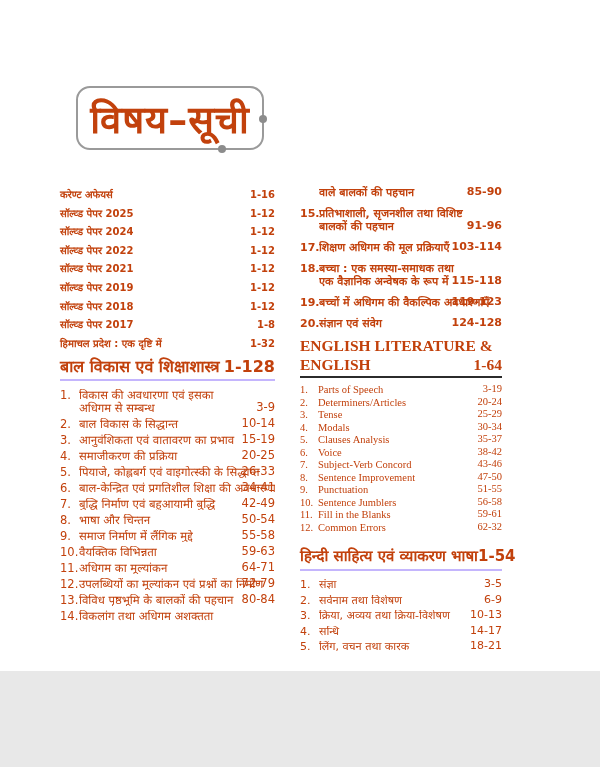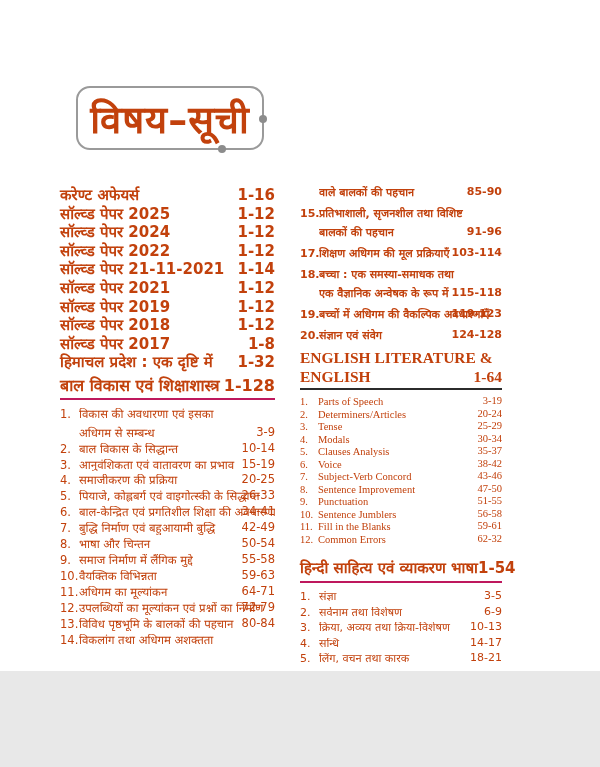--- a/index.html
+++ b/index.html
@@ -16,38 +16,38 @@
   .title-text{font-size:38px;font-weight:600;letter-spacing:1px;white-space:nowrap;}
   .dot{position:absolute;width:8px;height:8px;border-radius:50%;background:#8c8c8c;}
   .dot-right{right:-5px;top:27px;}
   .dot-bottom{bottom:-5px;right:36px;}
   
   .col{position:absolute;top:186px;}
   .col-left{left:60px;width:215px;}
   .col-right{left:300px;width:202px;}
   
   .fm-row{display:flex;justify-content:space-between;font-weight:bold;
-    font-size:15px;line-height:18.6px;white-space:nowrap;}
+    font-size:10px;line-height:18.6px;white-space:nowrap;}
   
   .sec-head{display:flex;justify-content:space-between;align-items:flex-start;
     font-weight:bold;font-size:16px;line-height:19px;
-    border-bottom:2px solid #be185d;padding-bottom:3px;margin-bottom:8px;white-space:nowrap;}
+    border-bottom:2px solid #c4b5fd;padding-bottom:3px;margin-bottom:8px;white-space:nowrap;}
   .sec-head-child{margin-top:4px;}
   .sec-head-en{display:block;font-family:"Liberation Serif",serif;font-size:15.5px;
     line-height:15.5px;border-bottom:2px solid #2b2b2b;
     padding-bottom:4px;margin-bottom:7px;font-weight:bold;}
   .sec-head-en .l2row{display:flex;justify-content:space-between;margin-top:3px;}
   .sec-head-hi{margin-top:14px;font-size:15px;}
   
   .item-row{position:relative;display:flex;align-items:flex-start;
     font-size:11.5px;line-height:12.6px;margin-bottom:3.4px;}
   .item-num{width:19px;flex-shrink:0;}
   .item-label{flex:1;padding-right:44px;overflow:hidden;}
   .item-label div{white-space:nowrap;}
-  .item-label .l2{margin-top:6px;}
+  .item-label .l2{margin-top:0;}
   .item-pages{position:absolute;right:0;bottom:1px;white-space:nowrap;}
   .list-right .item-row{margin-bottom:8px;line-height:13px;font-size:11px;font-weight:bold;}
   
   .list-en .item-row{font-family:"Liberation Serif",serif;font-size:10.5px;
     line-height:10.5px;margin-bottom:2px;}
   .list-en .item-num{width:18px;}
   
   .list-hi .item-row{font-size:11px;line-height:12.5px;margin-bottom:3px;}
 </style>
 </head>
@@ -78,24 +78,20 @@
         <div class="fm-row">
           <span>सॉल्व्ड पेपर 2024</span>
           <span>1-12</span>
         </div>
 
         <div class="fm-row">
           <span>सॉल्व्ड पेपर 2022</span>
           <span>1-12</span>
         </div>
 
-        <div class="fm-row">
-          <span>सॉल्व्ड पेपर 21-11-2021</span>
-          <span>1-14</span>
-        </div>
 
         <div class="fm-row">
           <span>सॉल्व्ड पेपर 2021</span>
           <span>1-12</span>
         </div>
 
         <div class="fm-row">
           <span>सॉल्व्ड पेपर 2019</span>
           <span>1-12</span>
         </div>

